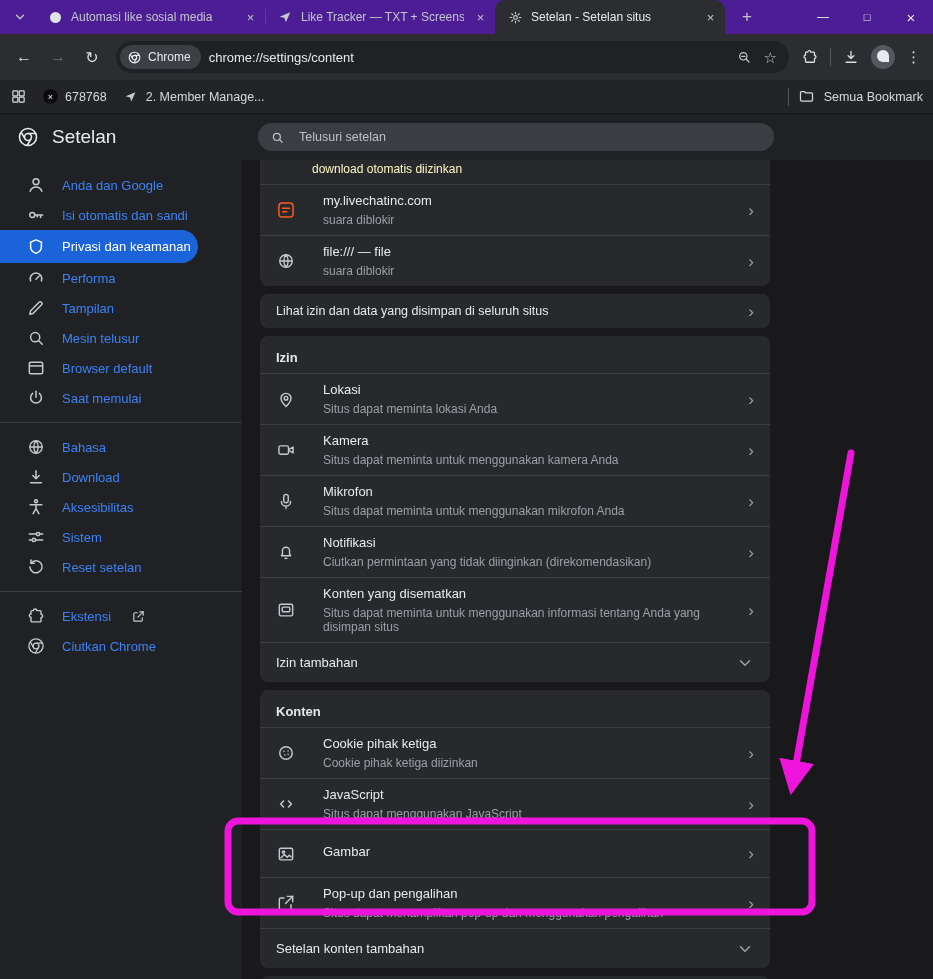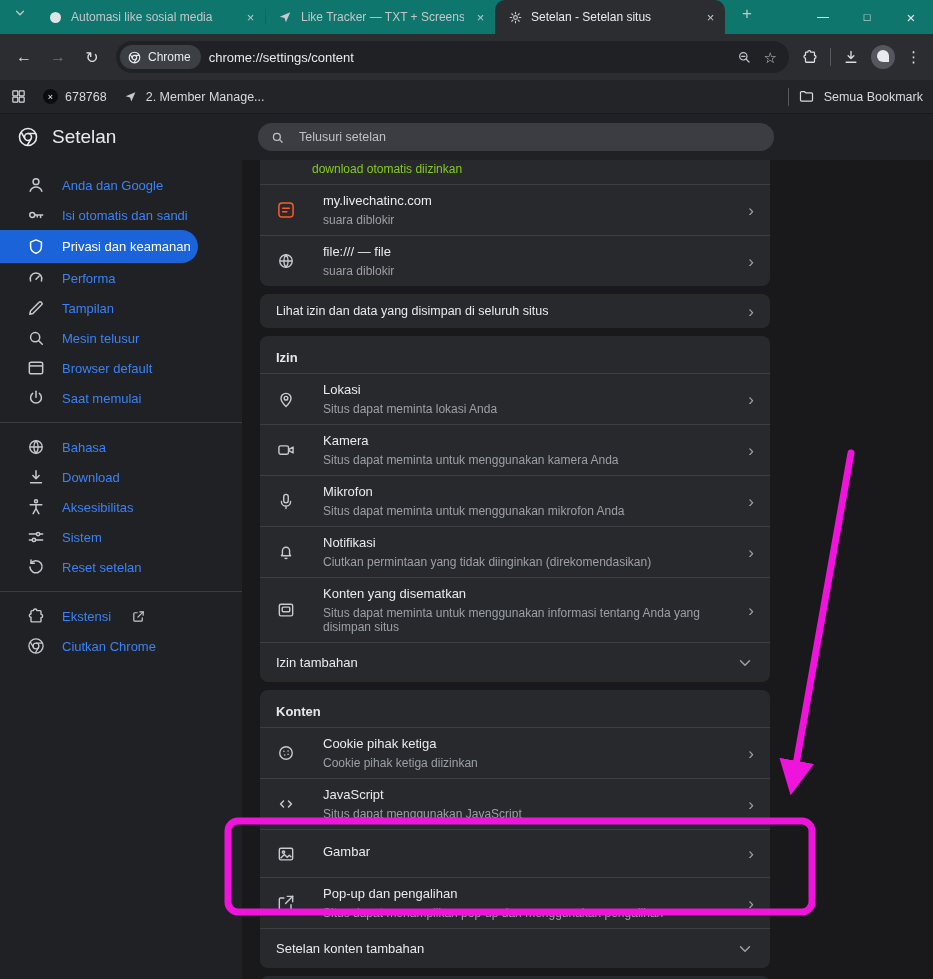--- a/index.html
+++ b/index.html
@@ -1,21 +1,21 @@
 <!DOCTYPE html>
 <html style="--accent: #1b63d8; --toggle: #1a73e8; --livechat: #ff5a26;"><head>
 <meta charset="utf-8">
 <style>
   * { margin:0; padding:0; box-sizing:border-box; }
   html,body { width:933px; height:979px; overflow:hidden; }
   body { background:#19191c; font-family:"Liberation Sans",sans-serif; color:#e8eaed; position:relative; }
   svg { display:block; }
 
   
-  .tabstrip { height:34px; background:#0f766e; display:flex; }
+  .tabstrip { height:34px; background:#4c1d95; display:flex; align-items:center; }
   .tabsearch { width:26px; height:26px; margin:0 2px 0 7px; border-radius:50%;
                display:flex; align-items:center; justify-content:center; color:#c3c7cc; }
   .tab { width:230px; height:34px; display:flex; align-items:center; gap:8px;
          padding:0 6px 0 12px; font-size:12px; color:#c3c7cc; position:relative; }
   .tab.active { background:#2b2d31; border-radius:10px 10px 0 0; color:#e8eaed; }
   .tab.sep::before { content:""; position:absolute; left:0; top:9px; bottom:9px; width:1px; background:#4a4d52; }
   .tab-title { flex:1; white-space:nowrap; overflow:hidden; }
   .tab-close { width:17px; height:17px; border-radius:50%; display:flex; align-items:center;
                justify-content:center; font-size:13px; color:#c3c7cc; flex-shrink:0; }
   .favicon { width:16px; height:16px; display:flex; align-items:center; justify-content:center; flex-shrink:0; color:#c6c9ce; }
@@ -83,21 +83,21 @@
   .row { display:flex; align-items:center; gap:27px; padding:8px 16px; min-height:48px;
          border-top:1px solid #3d3f44;justify-content:space-between; }
   .card > .row:first-child, .card > .section-label + .row { border-top:1px solid #3d3f44; }
   .card > .row.no-top { border-top:none; }
   .ricon { width:20px; height:20px; color:#c6c9ce; flex-shrink:0; }
   .rtext { flex:1; min-width:0; }
   .rtitle { font-size:13px; color:#e8eaed; line-height:16px; }
   .rdesc { font-size:12px; color:#9aa0a6; line-height:14px; margin-top:4px; }
   .chev { color:#9aa0a6; font-size:17px; line-height:1; flex-shrink:0; }
   .chevdown { width:18px; height:18px; color:#9aa0a6; flex-shrink:0; }
-  .clipped { padding:2px 16px 8px 52px; font-size:12px; color:#84cc16; }
+  .clipped { padding:2px 16px 8px 52px; font-size:12px; color:#fef9c3; }
   .link-row { min-height:34px; padding:8px 16px;border-radius:15px; }
   .link-row .rtitle { font-size:12.5px; }
   .section-label { padding:14px 16px 8px; font-size:13px; font-weight:bold; color:#e4e7eb; }
   .exp-row { min-height:40px; padding:4px 16px; }
   .toggle-card { position:relative; padding:10px 56px 18px 16px; }
 
   .annotations { position:absolute; left:0; top:0; z-index:60; pointer-events:none; }
   .lc { color:var(--livechat,#ff5a26); }
 </style>
 </head>

